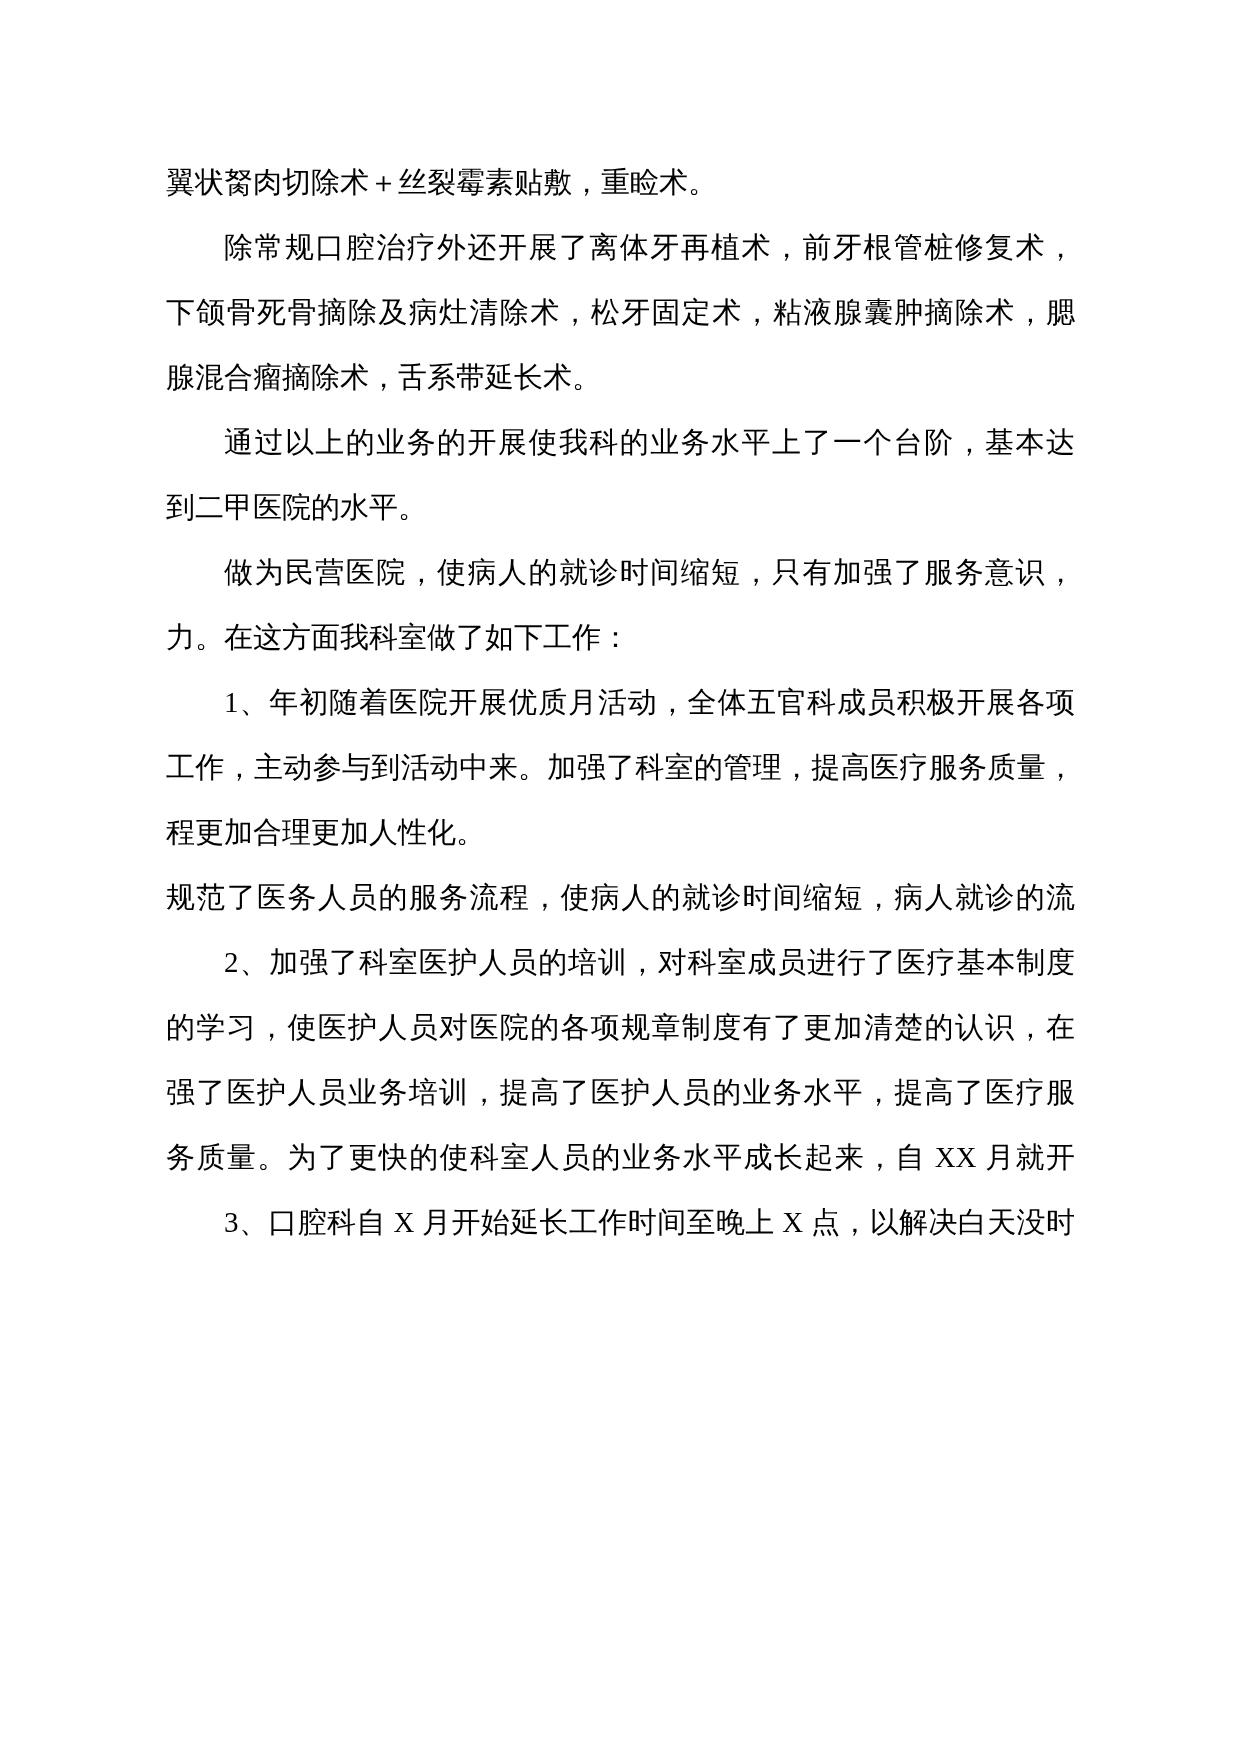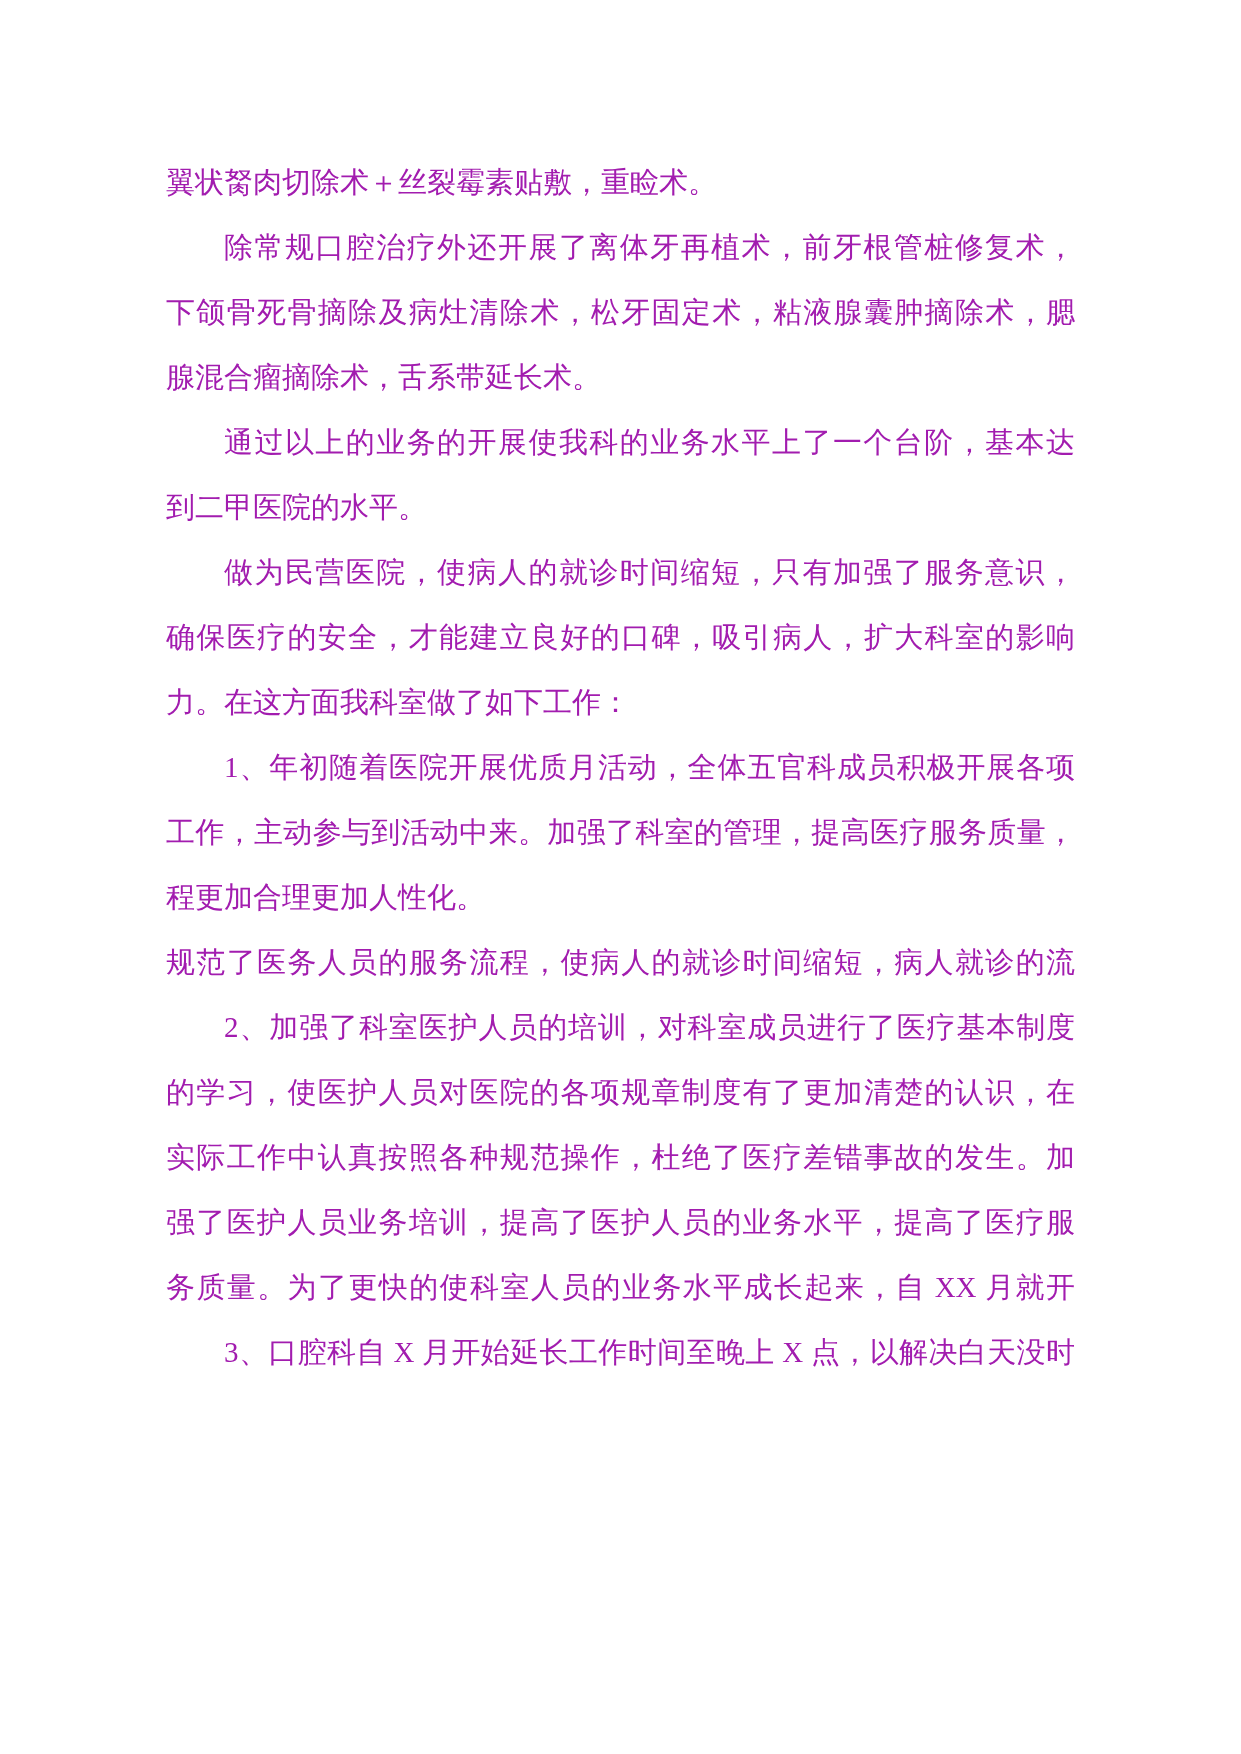--- a/index.html
+++ b/index.html
@@ -22,21 +22,21 @@
     top: 150px;
     width: 909px;
   }
   .line {
     font-size: 29px;
     line-height: 65px;
     height: 65px;
     overflow: hidden;
     text-align: left;
     text-align-last: left;
-    color: #a21caf;
+    color: #000000;
   }
   .line.ind {
     text-indent: 58px;
   }
   .line.j {
     text-align: justify;
     text-align-last: justify;
     text-justify: inter-character;
   }
 </style>
@@ -45,26 +45,24 @@
 
 <div class="page">
   <div class="text-block">
       <div class="line">翼状胬肉切除术＋丝裂霉素贴敷，重睑术。</div>
       <div class="line ind j">除常规口腔治疗外还开展了离体牙再植术，前牙根管桩修复术，</div>
       <div class="line j">下颌骨死骨摘除及病灶清除术，松牙固定术，粘液腺囊肿摘除术，腮</div>
       <div class="line">腺混合瘤摘除术，舌系带延长术。</div>
       <div class="line ind j">通过以上的业务的开展使我科的业务水平上了一个台阶，基本达</div>
       <div class="line">到二甲医院的水平。</div>
       <div class="line ind j">做为民营医院，使病人的就诊时间缩短，只有加强了服务意识，</div>
-      <div class="line j">确保医疗的安全，才能建立良好的口碑，吸引病人，扩大科室的影响</div>
       <div class="line">力。在这方面我科室做了如下工作：</div>
       <div class="line ind j">1、年初随着医院开展优质月活动，全体五官科成员积极开展各项</div>
       <div class="line j">工作，主动参与到活动中来。加强了科室的管理，提高医疗服务质量，</div>
       <div class="line">程更加合理更加人性化。</div>
       <div class="line j">规范了医务人员的服务流程，使病人的就诊时间缩短，病人就诊的流</div>
       <div class="line ind j">2、加强了科室医护人员的培训，对科室成员进行了医疗基本制度</div>
       <div class="line j">的学习，使医护人员对医院的各项规章制度有了更加清楚的认识，在</div>
-      <div class="line j">实际工作中认真按照各种规范操作，杜绝了医疗差错事故的发生。加</div>
       <div class="line j">强了医护人员业务培训，提高了医护人员的业务水平，提高了医疗服</div>
       <div class="line j">务质量。为了更快的使科室人员的业务水平成长起来，自 XX 月就开</div>
       <div class="line ind j">3、口腔科自 X 月开始延长工作时间至晚上 X 点，以解决白天没时</div>
     </div>
 </div>
 
 </body></html>

